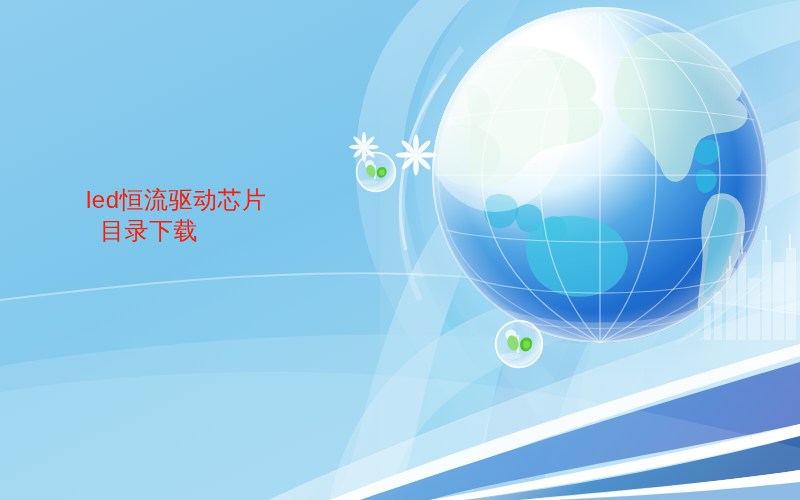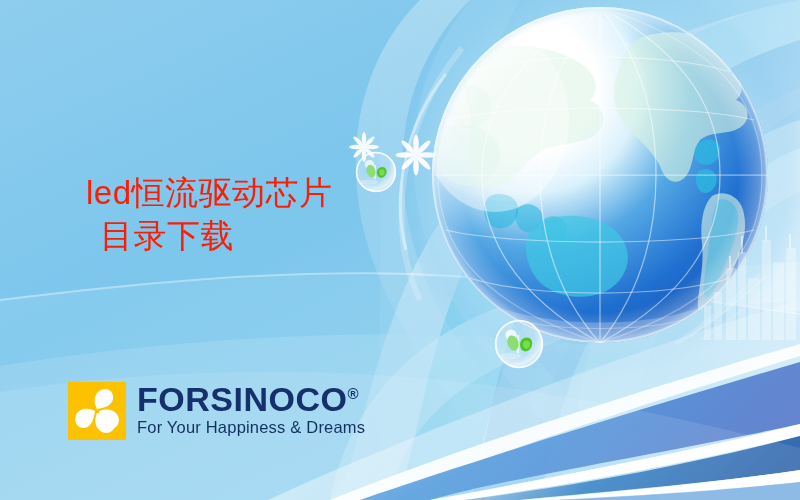--- a/index.html
+++ b/index.html
@@ -20,26 +20,26 @@
     inset: 0;
     width: 800px;
     height: 500px;
     display: block;
   }
 
   
   .headline {
     position: absolute;
     left: 86px;
-    top: 172px;
+    top: 184px;
     width: 330px;
     z-index: 30;
     color: #fc1d05;
     font-family: "Liberation Sans", sans-serif;
-    font-size: 33px;
+    font-size: 24px;
     line-height: 1.30;
     font-weight: 400;
     letter-spacing: 0.5px;
     white-space: nowrap;
   }
   .headline .line2 {
     display: block;
     padding-left: 14px;
   }
 
@@ -385,31 +385,14 @@
       </g>
 
     </g>
   </svg>
 
   <div class="headline">
     <span class="line1">led恒流驱动芯片</span>
     <span class="line2">目录下载</span>
   </div>
 
-  <div class="logo">
-    <div class="logo-mark">
-      <svg width="58" height="58" viewBox="0 0 58 58" aria-hidden="true">
-
-        <path d="M29,27 C25,20 26,11 33,8 C40,5 46,10 45,17 C44,23 37,26 29,27 Z" fill="#ffffff"></path>
-        <path d="M27,29 C20,25 11,26 8,33 C5,40 10,47 17,46 C23,45 26,37 27,29 Z" fill="#ffffff"></path>
-        <path d="M31,29 C38,26 47,27 50,34 C53,41 48,48 41,47 C35,46 32,38 31,29 Z" fill="#ffffff"></path>
-        <path d="M29,31 C26,38 27,47 34,50 C41,53 48,48 47,41 C46,35 37,32 29,31 Z" fill="#ffffff"></path>
-      </svg>
-    </div>
-    <div class="logo-text">
-      <div class="logo-word">
-        <span>FORSINOCO</span><span class="reg">®</span>
-      </div>
-      <div class="logo-tagline">For Your Happiness &amp; Dreams</div>
-    </div>
-  </div>
 
 </div>
 
 </body></html>

